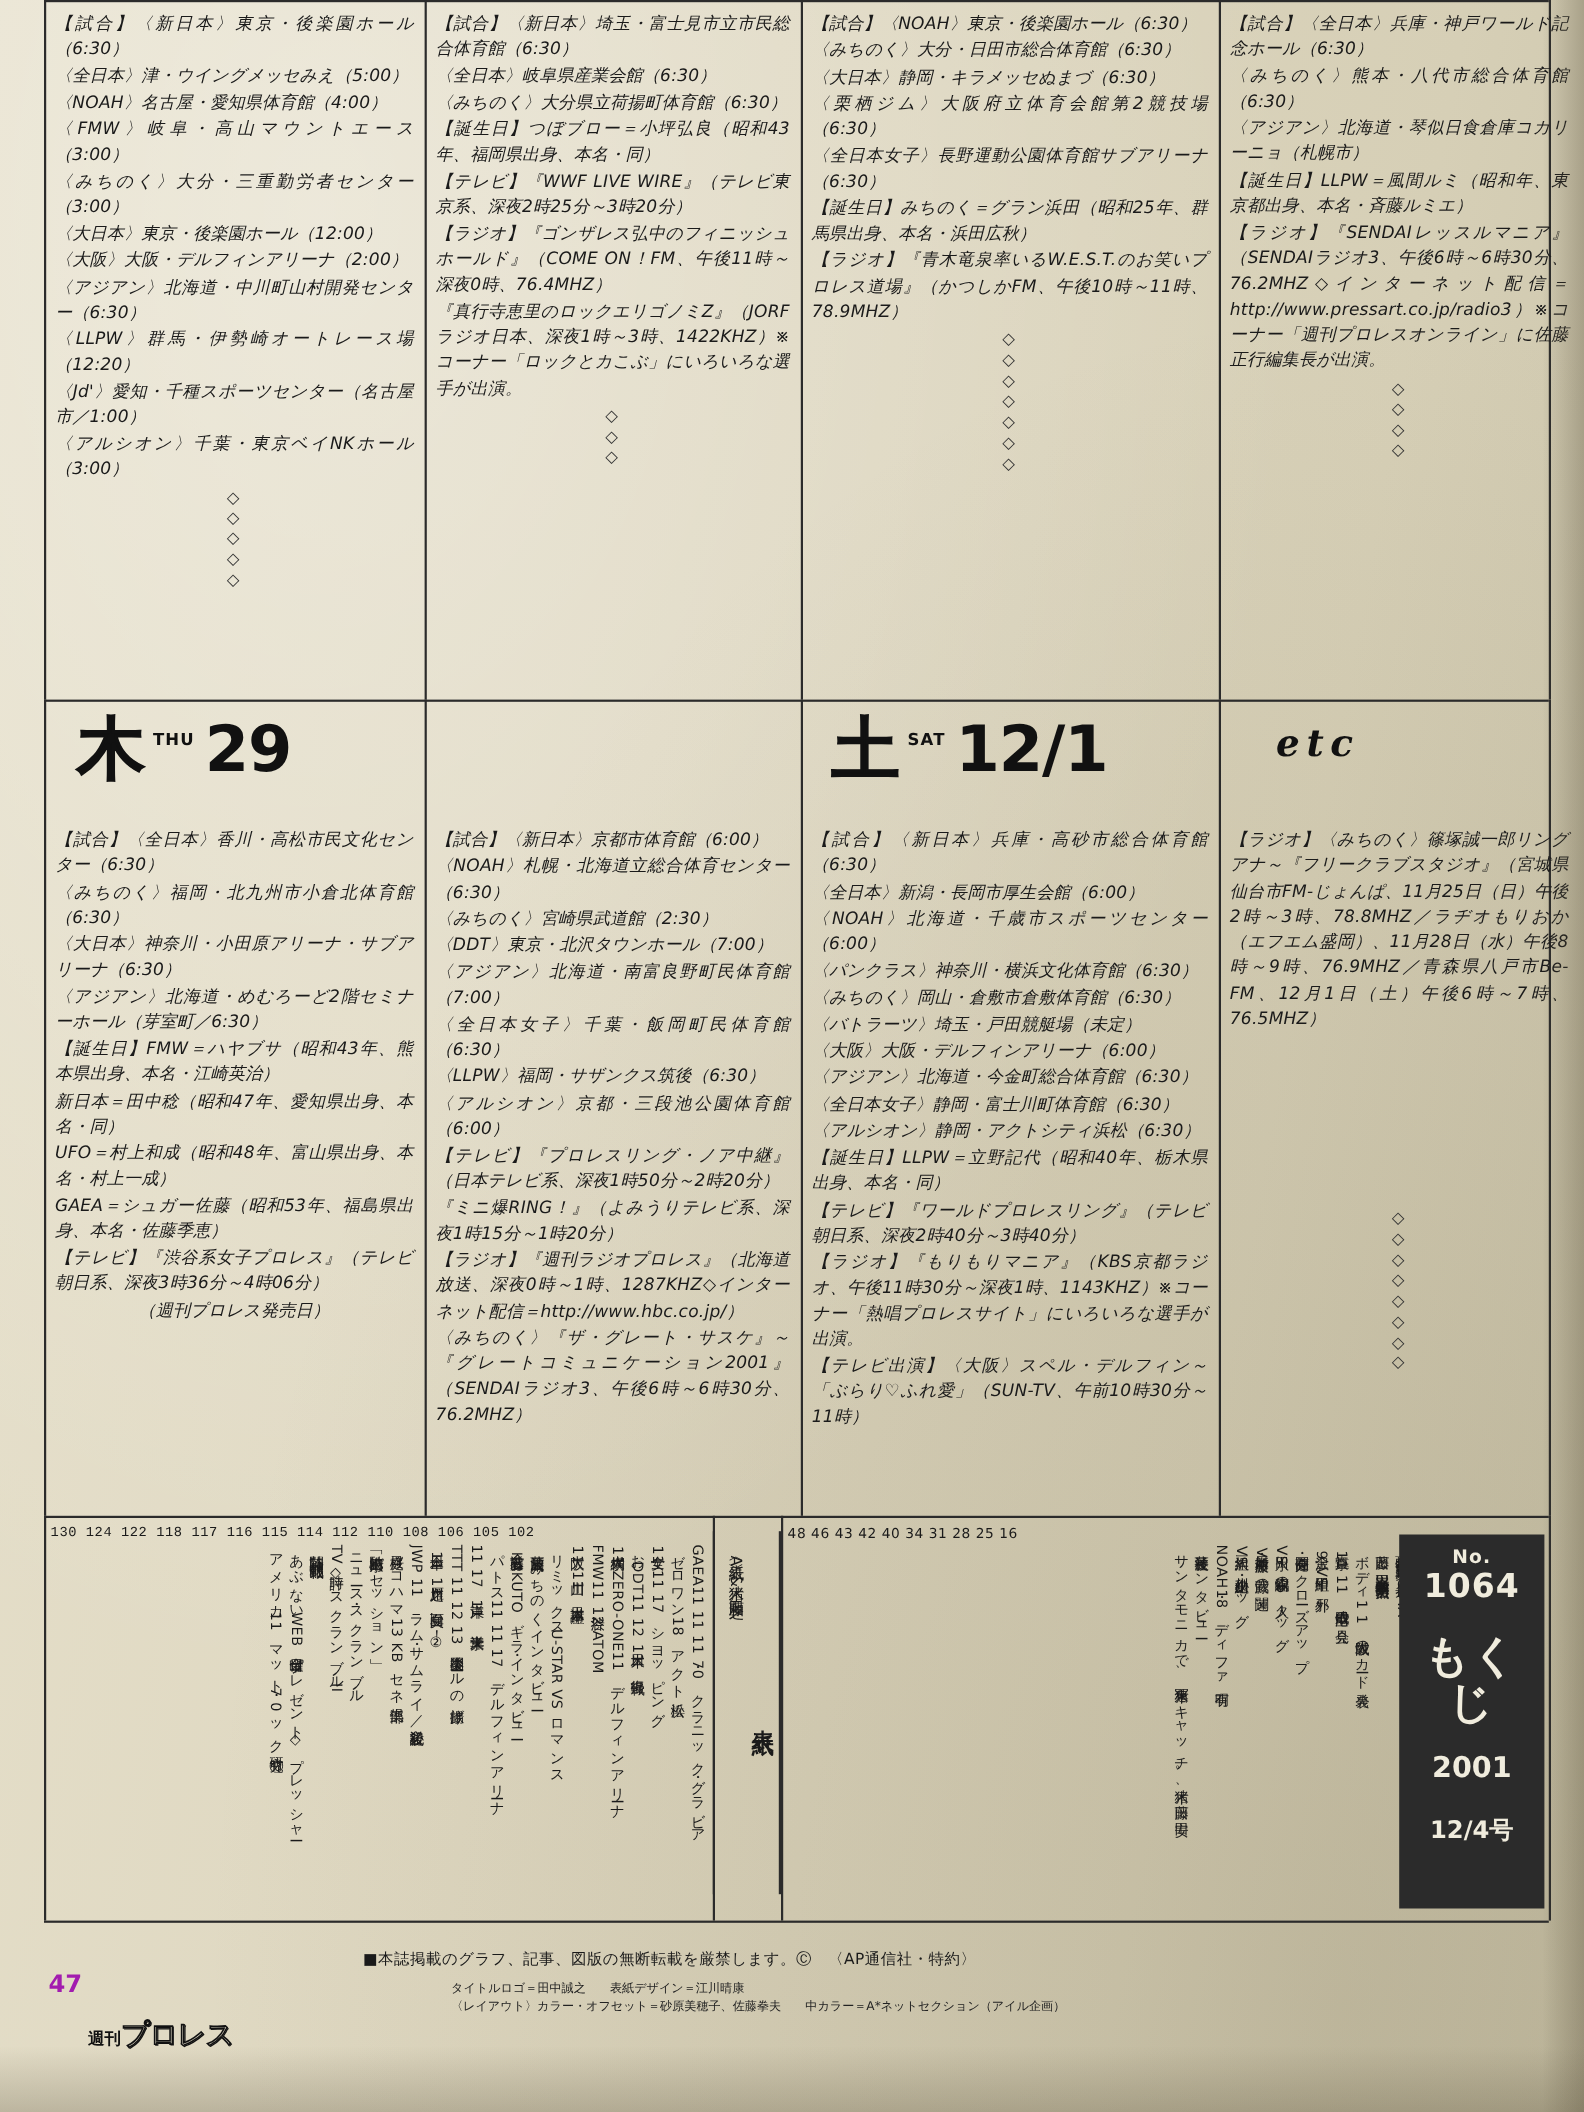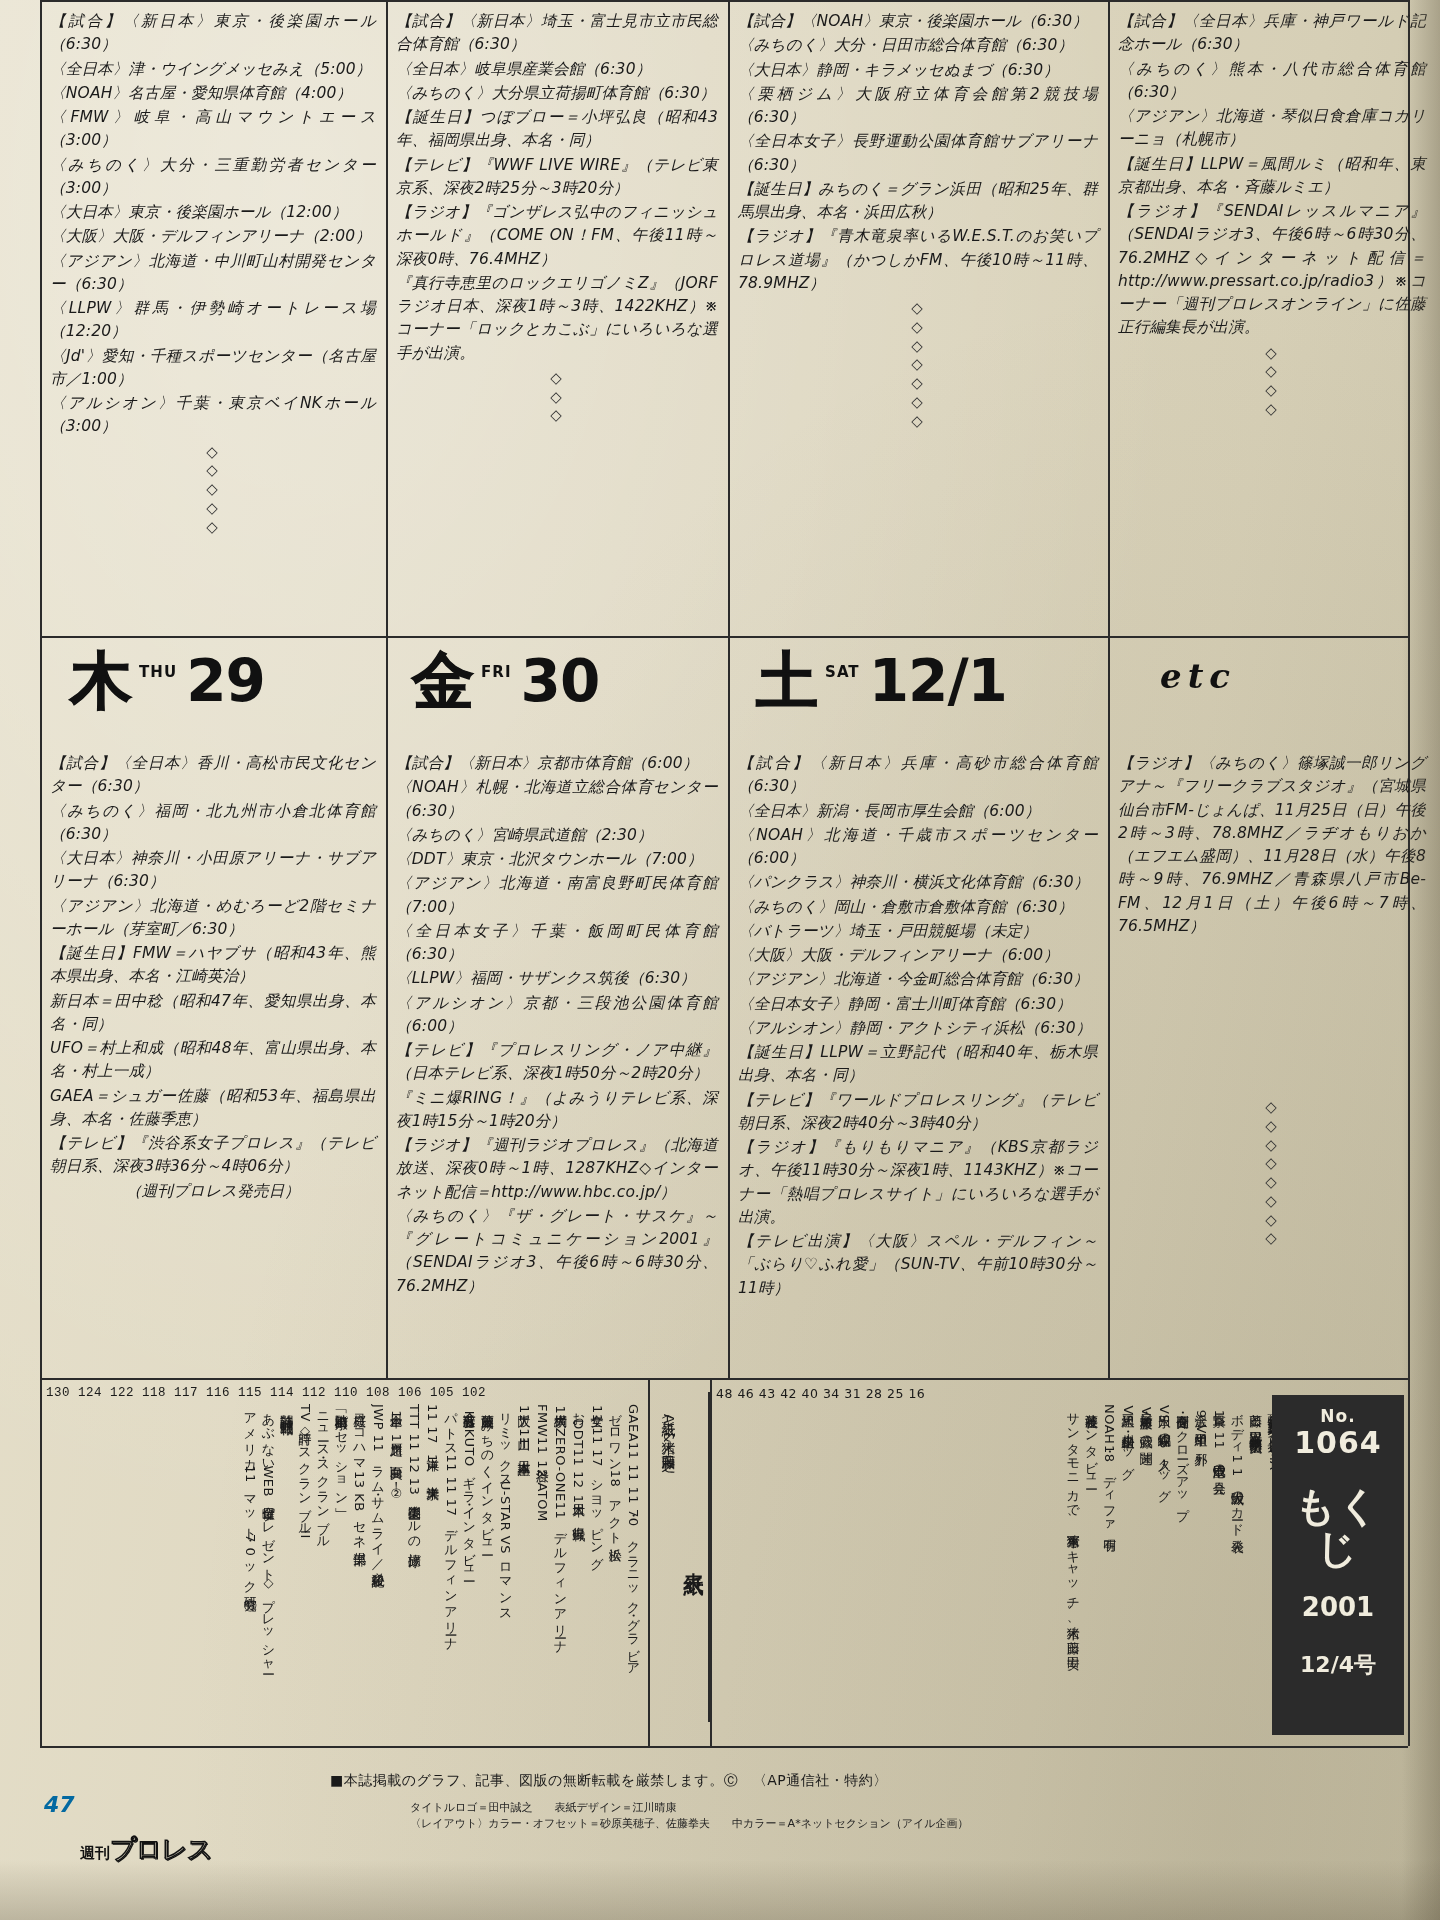--- a/index.html
+++ b/index.html
@@ -117,21 +117,21 @@
   .mokuji .mk{
     font-family:"DejaVu Serif","Liberation Serif",serif;
     font-size:40px;font-weight:700;line-height:1.05;margin:26px 0 24px 0;letter-spacing:2px;
   }
   .mokuji .yr{font-size:26px;font-weight:700;line-height:1.1;}
   .mokuji .iss{font-size:22px;font-weight:700;line-height:1.1;margin-top:32px;}
   .copyline{
     position:absolute;left:330px;top:1772px;font-size:14px;letter-spacing:0.5px;color:#1a1a1a;
   }
   .credits{position:absolute;left:410px;top:1800px;font-size:11px;line-height:1.45;color:#222;}
-  .pageno{position:absolute;left:44px;top:1792px;font-size:22px;font-weight:700;color:#0369a1;font-style:italic;}
+  .pageno{position:absolute;left:44px;top:1792px;font-size:22px;font-weight:700;color:#a21caf;}
   .logo{
     position:absolute;left:80px;top:1832px;
     font-family:"DejaVu Serif","Liberation Serif",serif;
     font-weight:700;font-size:22px;letter-spacing:-1px;color:#111;
   }
   .logo .shu{font-size:15px;letter-spacing:0px;}
   .logo .pro{
     -webkit-text-stroke:0.6px #111;
     color:#e9e3cf;
     text-shadow:1px 1px 0 #111;
@@ -228,28 +228,20 @@
 
   <div class="dayhead" style="left:70px;top:650px;width:300px;">
     <div class="blob" style="left:10px;top:6px;width:108px;height:86px;"></div>
     <div class="blob" style="left:120px;top:10px;width:78px;height:80px;"></div>
     <div class="blob" style="left:196px;top:8px;width:86px;height:84px;"></div>
     <span class="kanji">木</span>
     <span class="eng">THU</span>
     <span class="num">29</span>
   </div>
 
-  <div class="dayhead" style="left:412px;top:650px;width:300px;">
-    <div class="blob" style="left:6px;top:6px;width:104px;height:86px;"></div>
-    <div class="blob" style="left:110px;top:10px;width:76px;height:80px;"></div>
-    <div class="blob" style="left:184px;top:8px;width:88px;height:84px;"></div>
-    <span class="kanji">金</span>
-    <span class="eng">FRI</span>
-    <span class="num">30</span>
-  </div>
 
   <div class="dayhead" style="left:756px;top:650px;width:340px;">
     <div class="blob" style="left:2px;top:6px;width:100px;height:86px;"></div>
     <div class="blob" style="left:104px;top:10px;width:78px;height:80px;"></div>
     <div class="blob" style="left:178px;top:8px;width:120px;height:84px;"></div>
     <span class="kanji">土</span>
     <span class="eng">SAT</span>
     <span class="num">12/1</span>
   </div>
 

